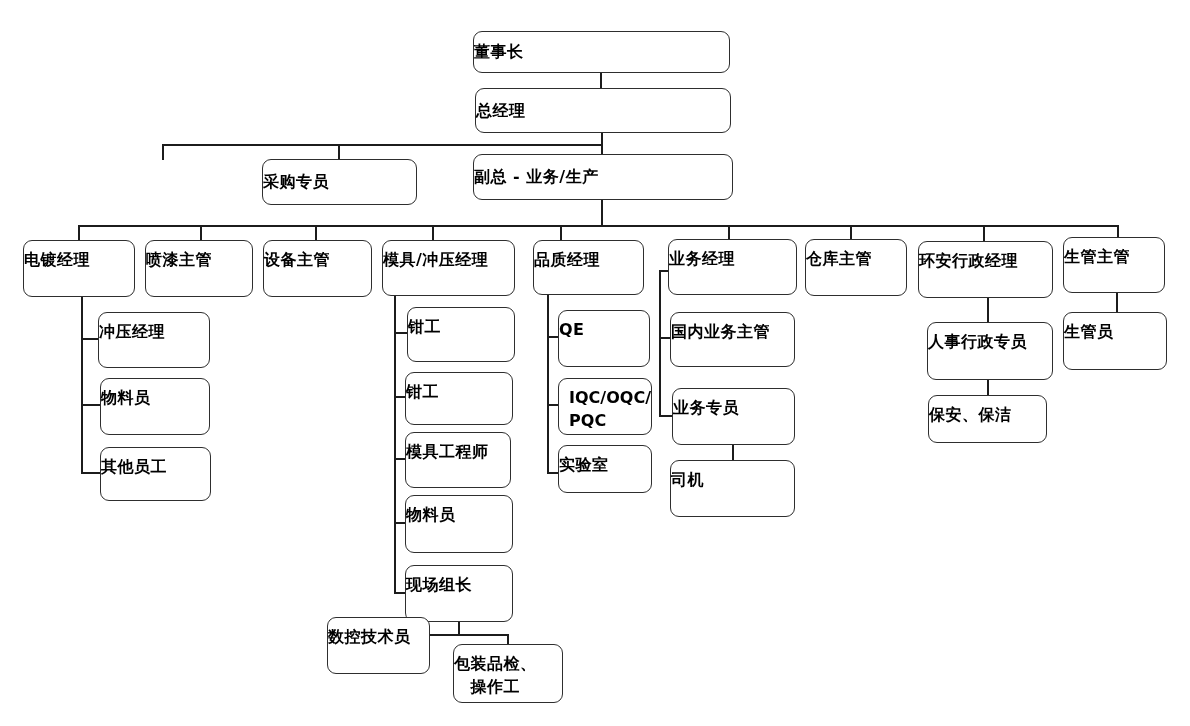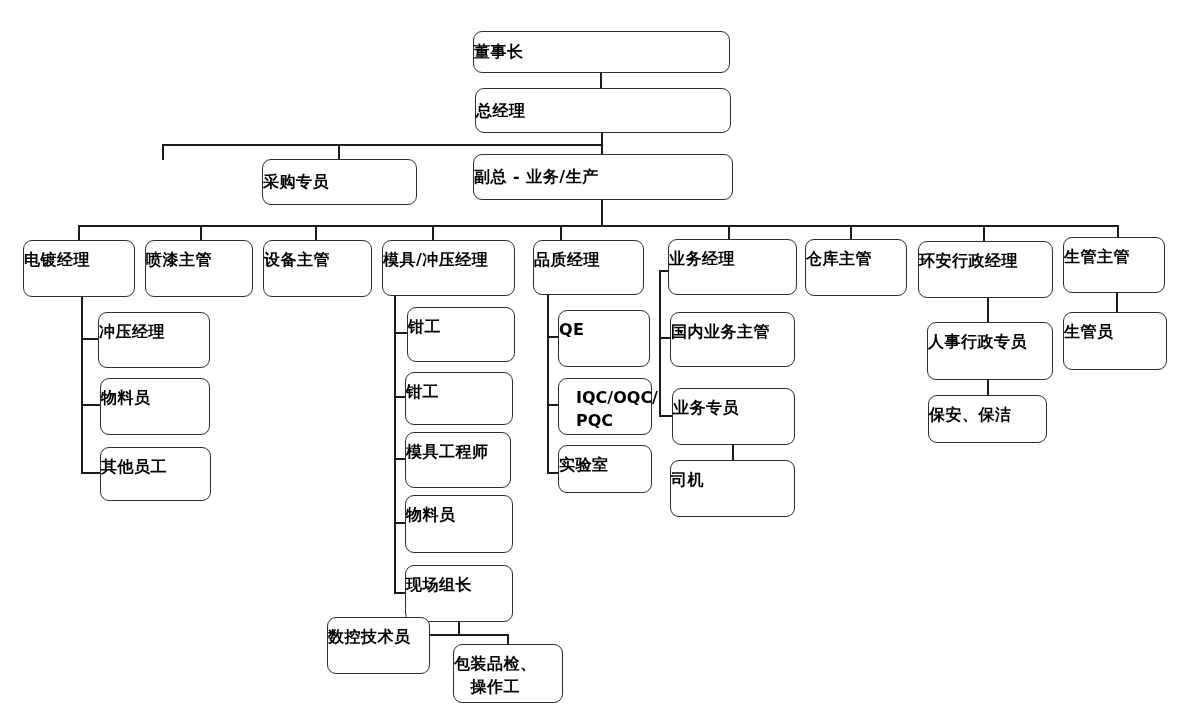--- a/index.html
+++ b/index.html
@@ -22,21 +22,21 @@
     font-weight:700;
     font-size:16px;
     line-height:1.45;
     letter-spacing:0.5px;
     text-align:center;
     white-space:pre-line;
     z-index:2;
   }
   .vc{align-items:center;}
   .vt{align-items:flex-start;padding-top:7px;}
-  .la{justify-content:center;text-align:left;padding-left:24px;letter-spacing:0;}
+  .la{justify-content:flex-end;text-align:left;padding-left:24px;letter-spacing:0;}
   .vl{position:absolute;width:2px;background:#1c1c1c;z-index:1;}
   .hl{position:absolute;height:2px;background:#1c1c1c;z-index:1;}
 </style>
 </head>
 <body>
 
 <div id="canvas">
 
   <div class="vl" style="left:600px;top:72px;height:17px"></div>
 

